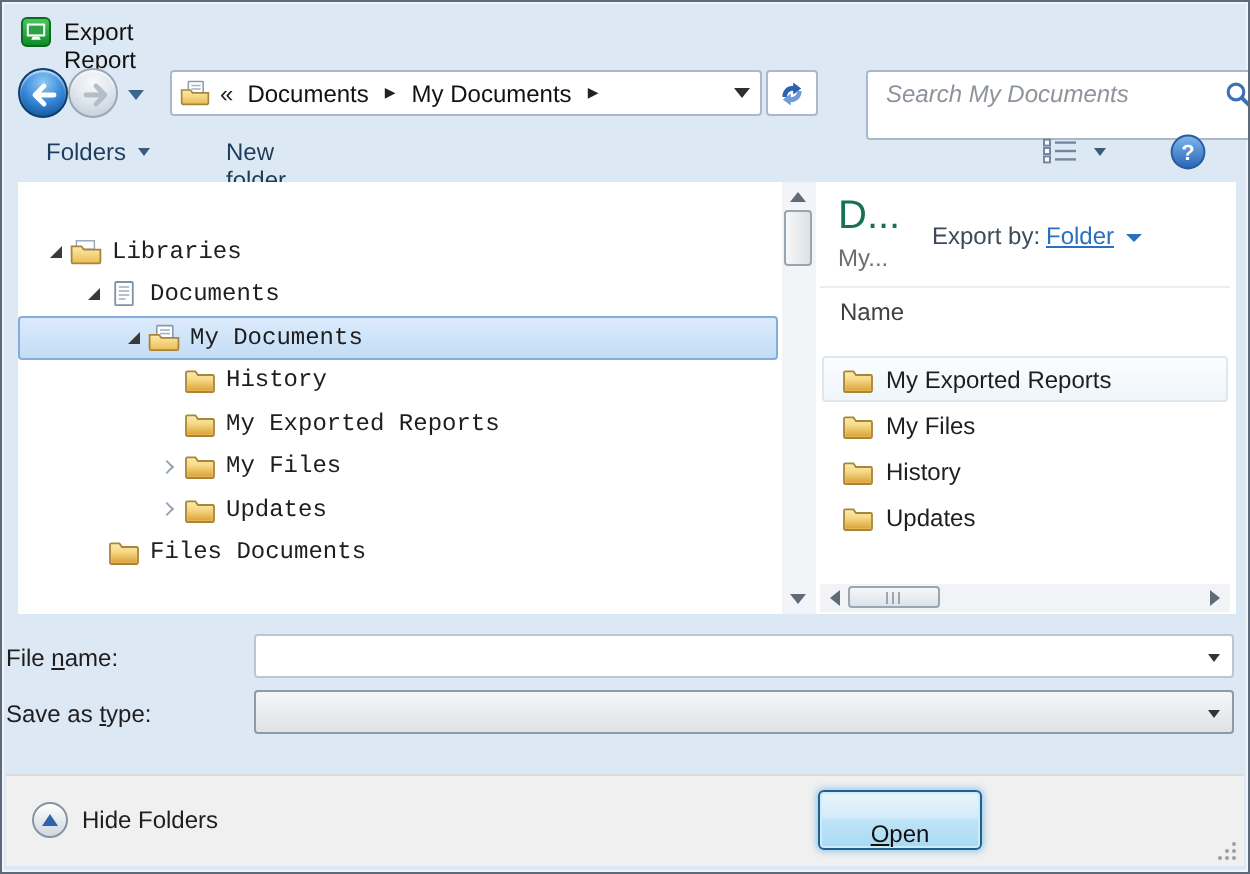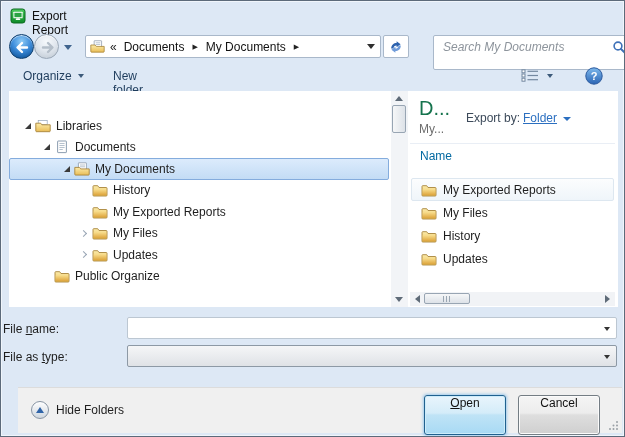--- a/index.html
+++ b/index.html
@@ -55,38 +55,38 @@
   
   .panes{position:absolute;left:8px;top:90px;width:609px;height:216px;background:#fff;}
   .tree{position:absolute;left:0;top:0;width:382px;height:216px;padding-top:24px;}
   .trow{height:21.5px;display:flex;align-items:center;position:relative;}
   .trow .exp-box{width:13px;flex:none;display:flex;align-items:center;justify-content:center;}
   .exp-open{width:0;height:0;border-left:6px solid transparent;border-bottom:6px solid #3a3a3a;}
   .exp-closed{width:5px;height:5px;border-top:1.5px solid #97a4b3;border-right:1.5px solid #97a4b3;transform:rotate(45deg);margin-right:2px;}
   .trow .icon16{width:16px;height:14px;margin:0 5px 0 1px;flex:none;}
   .lvl0{padding-left:12px;} .lvl1{padding-left:31px;} .lvl2{padding-left:50px;} .lvl3{padding-left:69px;}
   .trow.sel{background:linear-gradient(#dcebfc,#c3dcf5);border:1px solid #84acdd;border-radius:2px;margin-right:2px;}
-  .tlabel{white-space:nowrap;}
+  .tlabel{white-space:nowrap;font-family:Liberation Mono, monospace;}
   
   .vscroll{position:absolute;left:382px;top:0;width:17px;height:216px;background:#f2f4f7;}
   .vs-up,.vs-dn{position:absolute;left:4px;width:0;height:0;border-left:4.5px solid transparent;border-right:4.5px solid transparent;}
   .vs-up{top:5px;border-bottom:5px solid #5f6b78;}
   .vs-dn{bottom:5px;border-top:5px solid #5f6b78;}
   .vs-thumb{position:absolute;left:1px;top:14px;width:14px;height:28px;border:1px solid #98a5b3;border-radius:2px;
     background:linear-gradient(90deg,#f6f7f8,#dde2e8);}
   
   .filepane{position:absolute;left:399px;top:0;right:0;height:216px;}
   .fp-title{position:absolute;left:11px;top:6px;font-size:20px;color:#15734d;}
   .fp-sub{position:absolute;left:11px;top:31px;color:#6d6d6d;}
   .fp-arrange-label{position:absolute;left:58px;top:20px;color:#3c4a5a;}
   .fp-arrange-value{position:absolute;left:115px;top:20px;color:#2b6fc0;display:flex;align-items:center;text-decoration:underline;}
   .fp-arrange-value .tri{width:0;height:0;border-left:4px solid transparent;border-right:4px solid transparent;
     border-top:4.5px solid #2b6fc0;margin-left:6px;margin-top:2px;}
   .fp-sep{position:absolute;left:2px;right:3px;top:52px;border-top:1px solid #e9eef5;}
-  .fp-col{position:absolute;left:12px;top:58px;color:#0369a1;}
+  .fp-col{position:absolute;left:12px;top:58px;color:#404040;}
   .flist{position:absolute;left:3px;right:4px;top:87px;}
   .fitem{height:23px;display:flex;align-items:center;padding-left:9px;border:1px solid transparent;border-radius:2px;}
   .fitem.hl{border-color:#dde7f0;background:linear-gradient(#fcfdfe,#eff5fa);}
   .fitem .icon16{width:16px;height:14px;margin-right:6px;flex:none;}
   
   .hscroll{position:absolute;left:2px;right:3px;top:201px;height:14px;background:#f1f3f6;}
   .hs-left,.hs-right{position:absolute;top:3px;width:0;height:0;border-top:4.5px solid transparent;border-bottom:4.5px solid transparent;}
   .hs-left{left:5px;border-right:5px solid #5f6b78;}
   .hs-right{right:5px;border-left:5px solid #5f6b78;}
   .hs-thumb{position:absolute;left:14px;top:1px;width:46px;height:11px;border:1px solid #98a5b3;border-radius:2px;
@@ -99,29 +99,29 @@
   .combo{position:absolute;left:126px;width:490px;height:22px;border-radius:2px;}
   .combo .arrow{position:absolute;right:6px;top:9px;width:0;height:0;
     border-left:3.5px solid transparent;border-right:3.5px solid transparent;border-top:4px solid #333;}
   .combo.white{background:#fff;border:1px solid #bcc7d2;}
   .combo.white input{position:absolute;left:5px;top:2px;right:20px;height:16px;border:none;outline:none;
     font-family:"Liberation Sans","DejaVu Sans",sans-serif;font-size:12px;background:transparent;}
   .combo.gray{background:linear-gradient(#f5f6f7,#eaecef 50%,#dfe2e6);border:1px solid #8d99a5;
     line-height:20px;padding-left:8px;color:#111;}
   
   .bg-main{position:absolute;left:2px;right:2px;top:89px;bottom:49px;background:#eef4fb;z-index:-1;}
-  .bottombar{position:absolute;left:17px;right:2px;bottom:3px;height:46px;background:#f0f0f0;border-top:1px solid #dcdcdc;}
+  .bottombar{position:absolute;left:2px;right:2px;bottom:3px;height:46px;background:#f0f0f0;border-top:1px solid #dcdcdc;}
   .hide-folders{position:absolute;left:13px;top:13px;display:flex;align-items:center;}
   .hf-circle{width:18px;height:18px;border-radius:50%;border:1px solid #8794a3;
     background:linear-gradient(#fdfdfe,#cfd7df);display:flex;align-items:center;justify-content:center;margin-right:7px;
     box-shadow:inset 0 1px 0 rgba(255,255,255,.9);}
   .hf-arrow{width:0;height:0;border-left:4.5px solid transparent;border-right:4.5px solid transparent;
     border-bottom:6px solid #2f64a8;}
-  .btn{position:absolute;top:7px;width:82px;height:40px;border-radius:3px;
-    display:flex;align-items:flex-start;justify-content:center;color:#111;}
+  .btn{position:absolute;top:7px;width:82px;height:30px;border-radius:3px;
+    display:flex;align-items:flex-end;justify-content:center;color:#111;}
   .btn-open{left:406px;border:1px solid #20618f;
     background:linear-gradient(#e9f5fc,#d4ecf9 45%,#bfe3f6 50%,#a8daf4);
     box-shadow:inset 0 0 0 1px #cdecfa, 0 0 3px 1px rgba(90,170,230,.55);}
   .btn-cancel{left:500px;border:1px solid #747d84;
     background:linear-gradient(#f5f5f5,#ececec 45%,#dedede 50%,#cfcfcf);
     box-shadow:inset 0 0 0 1px #fbfbfb;}
   .grip{position:absolute;right:3px;bottom:2px;}
 </style>
 </head>
 <body>
@@ -227,21 +227,21 @@
       <input type="text" placeholder="Search My Documents" style="">
       <svg class="search-mag" width="15" height="15" viewBox="0 0 15 15">
         <circle cx="6" cy="6" r="3.9" fill="none" stroke="#3e71b8" stroke-width="1.6"></circle>
         <path d="M9 9l3.6 3.6" stroke="#3e71b8" stroke-width="2" stroke-linecap="round"></path>
       </svg>
     </div>
   </div>
 
   <div class="toolbar">
     <div class="tool-item" style="left:22px">
-      <span>Organize</span>
+      <span>Folders</span>
       <span class="tool-arrow"></span>
     </div>
     <div class="tool-item" style="left:112px">
       <span>New folder</span>
     </div>
     <div class="views-wrap">
       <svg width="20" height="13" viewBox="0 0 20 13">
         <rect x="1" y="0.8" width="3" height="3" fill="#fdfdfd" stroke="#7388a0"></rect>
         <rect x="1" y="5" width="3" height="3" fill="#fdfdfd" stroke="#7388a0"></rect>
         <rect x="1" y="9.2" width="3" height="3" fill="#fdfdfd" stroke="#7388a0"></rect>
@@ -319,21 +319,21 @@
         <svg class="icon16" viewBox="0 0 16 14">
             <use href="#sym-folder"></use>
           </svg>
         <span class="tlabel">Updates</span>
       </div>
       <div class="trow lvl1">
         <span class="exp-box"></span>
         <svg class="icon16" viewBox="0 0 16 14">
             <use href="#sym-folder"></use>
           </svg>
-        <span class="tlabel">Public Organize</span>
+        <span class="tlabel">Files Documents</span>
       </div>
     </div>
 
     <div class="vscroll">
       <span class="vs-up"></span>
       <span class="vs-thumb"></span>
       <span class="vs-dn"></span>
     </div>
 
     <div class="filepane">
@@ -381,37 +381,34 @@
       </div>
     </div>
   </div>
 
   <span class="field-label" style="top:321px;left:2px"><span>File </span><span class="u">n</span><span>ame:</span></span>
   <div class="combo white" style="top:316px">
     <input type="text" value="" style="">
     <span class="arrow"></span>
   </div>
 
-  <span class="field-label" style="top:349px;left:2px"><span>File as </span><span class="u">t</span><span>ype:</span></span>
+  <span class="field-label" style="top:349px;left:2px"><span>Save as </span><span class="u">t</span><span>ype:</span></span>
   <div class="combo gray" style="top:344px">
     <span class="arrow"></span>
   </div>
 
   <div class="bottombar">
     <div class="hide-folders">
       <span class="hf-circle">
           <span class="hf-arrow"></span>
         </span>
       <span>Hide Folders</span>
     </div>
     <div class="btn btn-open">
       <span><span class="u">O</span><span>pen</span></span>
-    </div>
-    <div class="btn btn-cancel">
-      <span>Cancel</span>
     </div>
     <svg class="grip" width="11" height="11" viewBox="0 0 11 11">
       <circle cx="9" cy="2" r="1" fill="#9aa0a6"></circle>
       <circle cx="5.5" cy="5.5" r="1" fill="#9aa0a6"></circle>
       <circle cx="9" cy="5.5" r="1" fill="#9aa0a6"></circle>
       <circle cx="2" cy="9" r="1" fill="#9aa0a6"></circle>
       <circle cx="5.5" cy="9" r="1" fill="#9aa0a6"></circle>
       <circle cx="9" cy="9" r="1" fill="#9aa0a6"></circle>
     </svg>
   </div>

